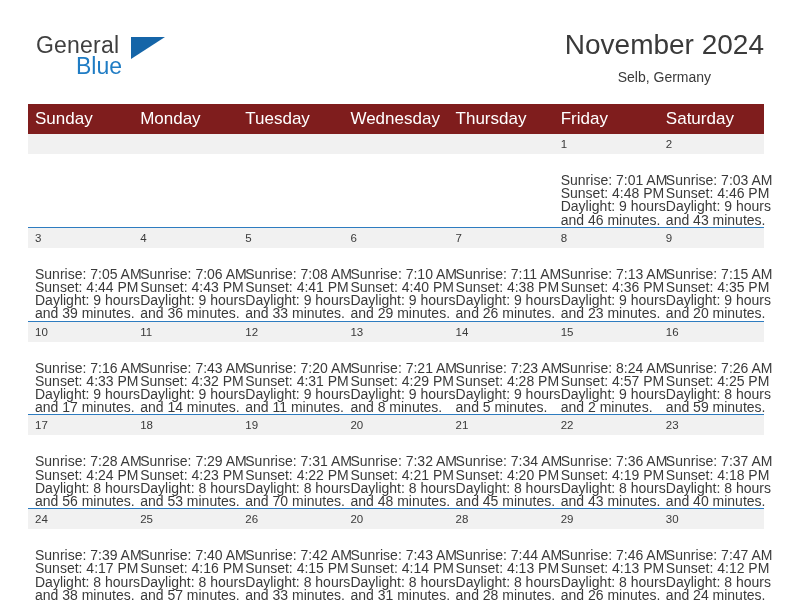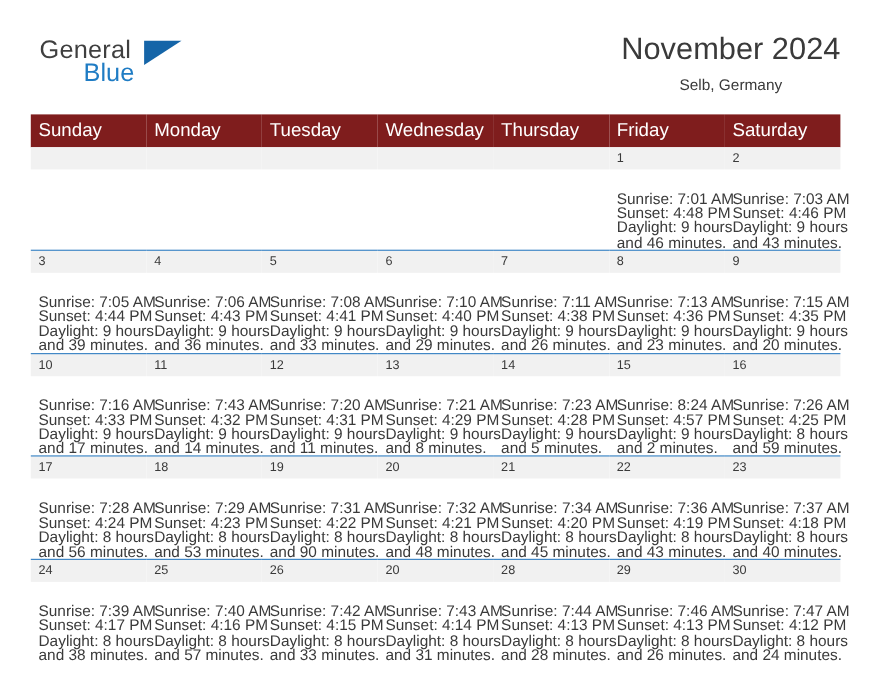--- a/index.html
+++ b/index.html
@@ -352,21 +352,21 @@
               <div>Daylight: 8 hours</div>
               <div>and 53 minutes.</div>
             </div>
           </td>
           <td>
             <div class="daynum">19</div>
             <div class="details">
               <div>Sunrise: 7:31 AM</div>
               <div>Sunset: 4:22 PM</div>
               <div>Daylight: 8 hours</div>
-              <div>and 90 minutes.</div>
+              <div>and 70 minutes.</div>
             </div>
           </td>
           <td>
             <div class="daynum">20</div>
             <div class="details">
               <div>Sunrise: 7:32 AM</div>
               <div>Sunset: 4:21 PM</div>
               <div>Daylight: 8 hours</div>
               <div>and 48 minutes.</div>
             </div>

